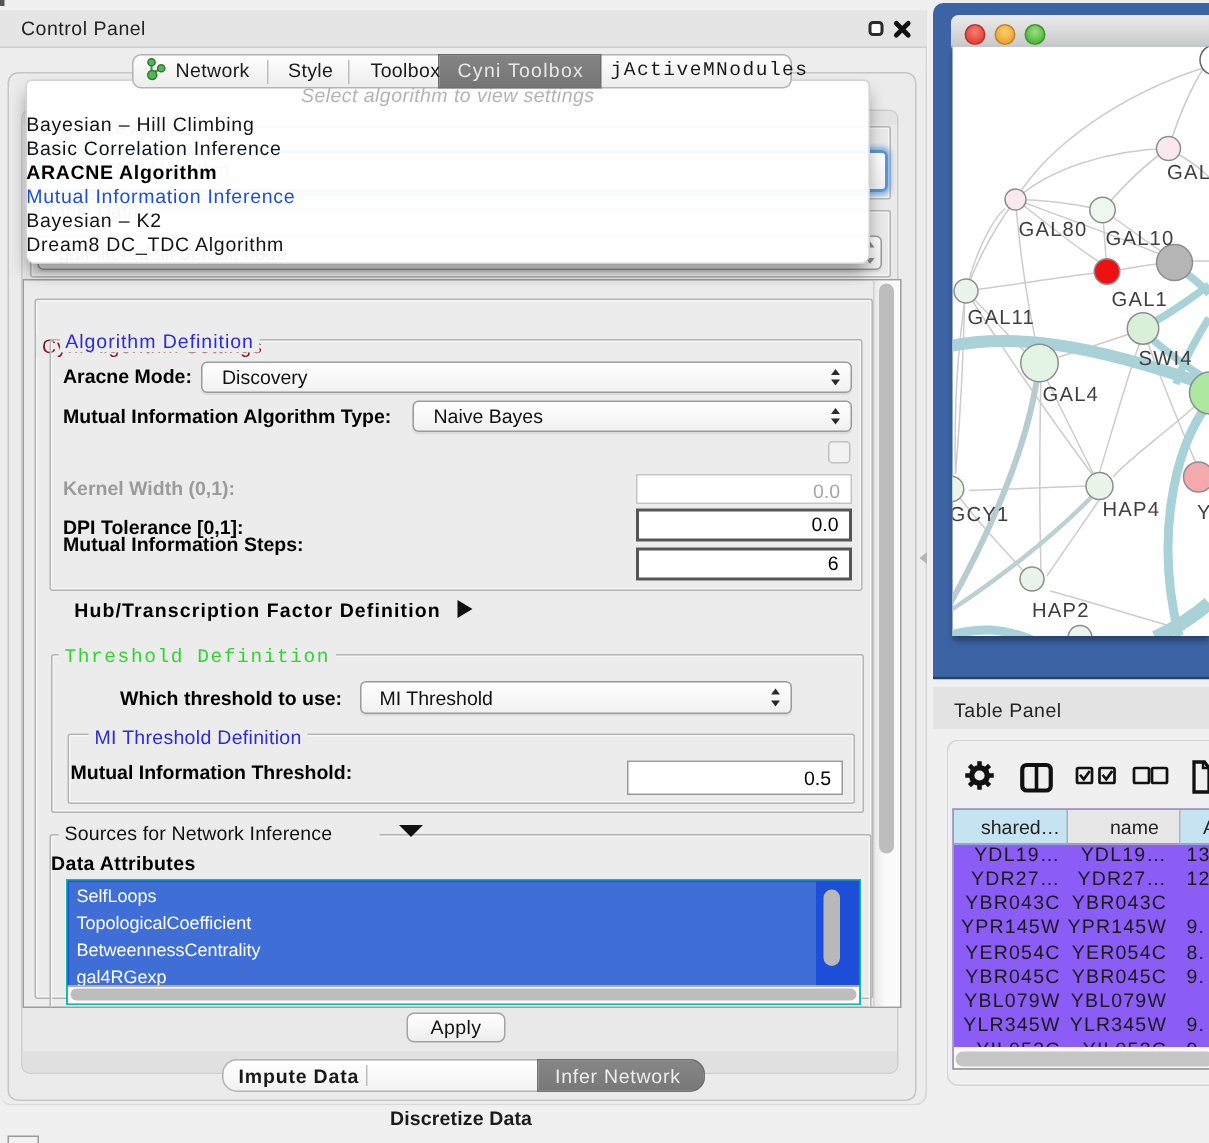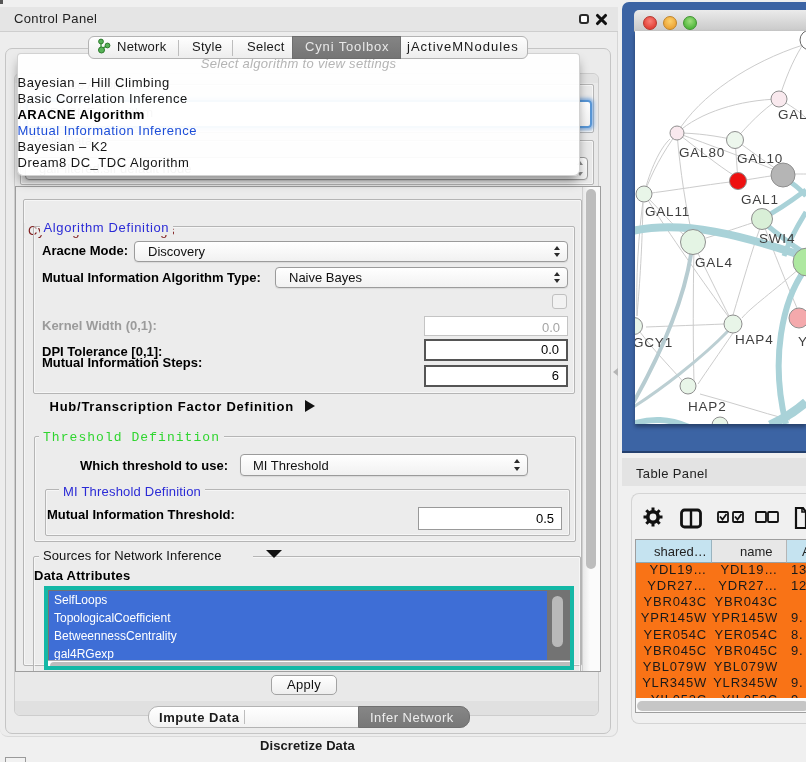--- a/index.html
+++ b/index.html
@@ -40,23 +40,23 @@
 <div class="abs" style="z-index:7;left:232px;top:40px;width:1px;height:16px;background:#bdbdbd;"></div>
 <svg class="abs" style="z-index:7;left:97px;top:38px;" width="14" height="17">
  <line x1="4" y1="4" x2="4" y2="11" stroke="#3f9e3f" stroke-width="1.4"></line>
  <line x1="4" y1="11" x2="10" y2="8" stroke="#3f9e3f" stroke-width="1.4"></line>
  <circle cx="4" cy="3.5" r="2.4" fill="#57b357" stroke="#2c7a2c" stroke-width="1"></circle>
  <circle cx="4.5" cy="12" r="3" fill="#57b357" stroke="#2c7a2c" stroke-width="1"></circle>
  <circle cx="10.5" cy="7.5" r="2.4" fill="#57b357" stroke="#2c7a2c" stroke-width="1"></circle>
 </svg>
 <div class="abs" style="z-index:7;left:117px;top:39px;font-size:13px;letter-spacing:.25px;color:#1a1a1a;">Network</div>
 <div class="abs" style="z-index:7;left:192px;top:39px;font-size:13px;letter-spacing:.25px;color:#1a1a1a;">Style</div>
-<div class="abs" style="z-index:7;left:247px;top:39px;font-size:13px;letter-spacing:.25px;color:#1a1a1a;">Select</div>
+<div class="abs" style="z-index:7;left:247px;top:39px;font-size:13px;letter-spacing:.25px;color:#1a1a1a;">Toolbox</div>
 <div class="abs" style="z-index:7;left:305px;top:39px;font-size:13px;letter-spacing:.85px;color:#e8e8e8;">Cyni Toolbox</div>
-<div class="abs" style="z-index:7;left:407px;top:39px;font-size:13px;letter-spacing:1px;color:#1a1a1a;">jActiveMNodules</div>
+<div class="abs" style="z-index:7;left:407px;top:39px;font-size:13px;letter-spacing:1px;color:#1a1a1a;font-family:Liberation Mono, monospace;">jActiveMNodules</div>
 
 <div class="abs" style="left:4.5px;top:48px;width:606px;height:686px;border:1px solid #c5c5c5;border-radius:7px;background:#ebebeb;box-sizing:border-box;"></div>
 
 <div class="abs" style="left:14px;top:73px;width:585px;height:643px;border:1px solid #cdcdcd;border-radius:6px;background:#e9e9e9;box-sizing:border-box;"></div>
 <div class="abs" style="left:15px;top:701px;width:583px;height:14px;background:#e0e0e0;border-radius:0 0 6px 6px;"></div>
 <div class="abs" style="left:15px;top:74px;width:583px;height:9px;background:#e2e2e2;border-radius:6px 6px 0 0;"></div>
 
 <div class="gbox" style="left:20px;top:84px;width:572px;height:47px;"></div>
 <div class="gtitle" style="left:26px;top:77px;background:#e9e9e9;color:#555;">Inference Algorithm</div>
 <div class="combo" style="left:26px;top:100px;width:562px;height:24px;box-shadow:0 0 3.5px 1.5px rgba(88,148,216,.65);border:2px solid #5795d5;">
@@ -121,21 +121,21 @@
   <div class="bl" style="position:absolute;left:31px;top:319.5px;">Mutual Information Threshold:</div>
   <div class="field" style="left:402px;top:320px;width:142px;height:21px;border:1px solid #999;">
       <span class="fv" style="color:#000;">0.5</span>
     </div>
 
   <div class="gbox" style="left:17px;top:369px;width:546px;height:120px;"></div>
   <div class="gtitle" style="left:23px;top:361px;background:#ececec;color:#111;letter-spacing:.1px;padding-right:32px;">Sources for Network Inference</div>
   <div class="arr" style="left:250px;top:362.5px;border-top:8px solid #111;border-left:8.5px solid transparent;border-right:8.5px solid transparent;"></div>
   <div class="bl" style="position:absolute;left:18px;top:380.5px;letter-spacing:.25px;">Data Attributes</div>
 
-  <div class="abs" style="left:28px;top:399px;width:530px;height:84px;border:4px solid #14b8a6;background:#737373;box-sizing:border-box;overflow:hidden;">
+  <div class="abs" style="left:28px;top:399px;width:530px;height:84px;border:1px solid #14b8a6;background:#1d4ed8;box-sizing:border-box;overflow:hidden;">
     <div class="abs" style="left:1px;top:1px;width:498px;height:69px;background:#3e6ed6;"></div>
     <div class="abs" style="left:6px;top:3px;font-size:12px;color:#fff;">SelfLoops</div>
     <div class="abs" style="left:6px;top:21px;font-size:12px;color:#fff;">TopologicalCoefficient</div>
     <div class="abs" style="left:6px;top:39px;font-size:12px;color:#fff;">BetweennessCentrality</div>
     <div class="abs" style="left:6px;top:57px;font-size:12px;color:#fff;">gal4RGexp</div>
     <div class="abs" style="left:504px;top:6px;width:11px;height:51px;background:#b9b9b9;border-radius:5.5px;"></div>
     <div class="abs" style="left:0;top:70px;width:528px;height:14px;background:#fcfcfc;border-top:1px solid #ababab;"></div>
     <div class="abs" style="left:2px;top:72px;width:524px;height:8px;background:#bdbdbd;border-radius:4px;"></div>
   </div>
 
@@ -275,21 +275,21 @@
     <rect x="93" y="9" width="10" height="10" rx="1"></rect>
     <path d="M80 13.5 L82.5 16.5 L86.5 11"></path>
     <path d="M95 13.5 L97.5 16.5 L101.5 11"></path>
     <rect x="116" y="9" width="10" height="10" rx="1"></rect>
     <rect x="128" y="9" width="10" height="10" rx="1"></rect>
   </g>
   <path d="M156 5 L163 5 L166 9 L166 25 L156 25 Z" fill="none" stroke="#111" stroke-width="2.2"></path>
     <path d="M162 5 L162 9 L166 9" fill="none" stroke="#111" stroke-width="1.6"></path>
 </svg>
 
-<div class="abs" style="left:635px;top:539px;width:171px;height:174px;background:#f97316;border:1px solid #9e9e9e;border-right:none;box-sizing:border-box;overflow:hidden;">
+<div class="abs" style="left:635px;top:539px;width:171px;height:174px;background:#8b5cf6;border:1px solid #9e9e9e;border-right:none;box-sizing:border-box;overflow:hidden;">
   <div class="abs" style="left:0;top:0;width:75px;height:22px;background:#c5e3f0;border-right:1px solid #9ab4c0;border-bottom:1px solid #8fa8b3;"></div>
   <div class="abs" style="left:76px;top:0;width:74px;height:22px;background:#e7e7e7;border-right:1px solid #b5b5b5;border-bottom:1px solid #9e9e9e;"></div>
   <div class="abs" style="left:151px;top:0;width:20px;height:22px;background:#c5e3f0;border-bottom:1px solid #8fa8b3;"></div>
   <div class="abs" style="left:18px;top:4px;font-size:13px;color:#222;">shared…</div>
   <div class="abs" style="left:104px;top:4px;font-size:13px;color:#222;">name</div>
   <div class="abs" style="left:166px;top:4px;font-size:13px;color:#222;">A</div>
   <div class="row" style="top:21.5px;">
       <span class="c1">YDL19…</span>
       <span class="c2">YDL19…</span>
       <span class="c3">13</span>

